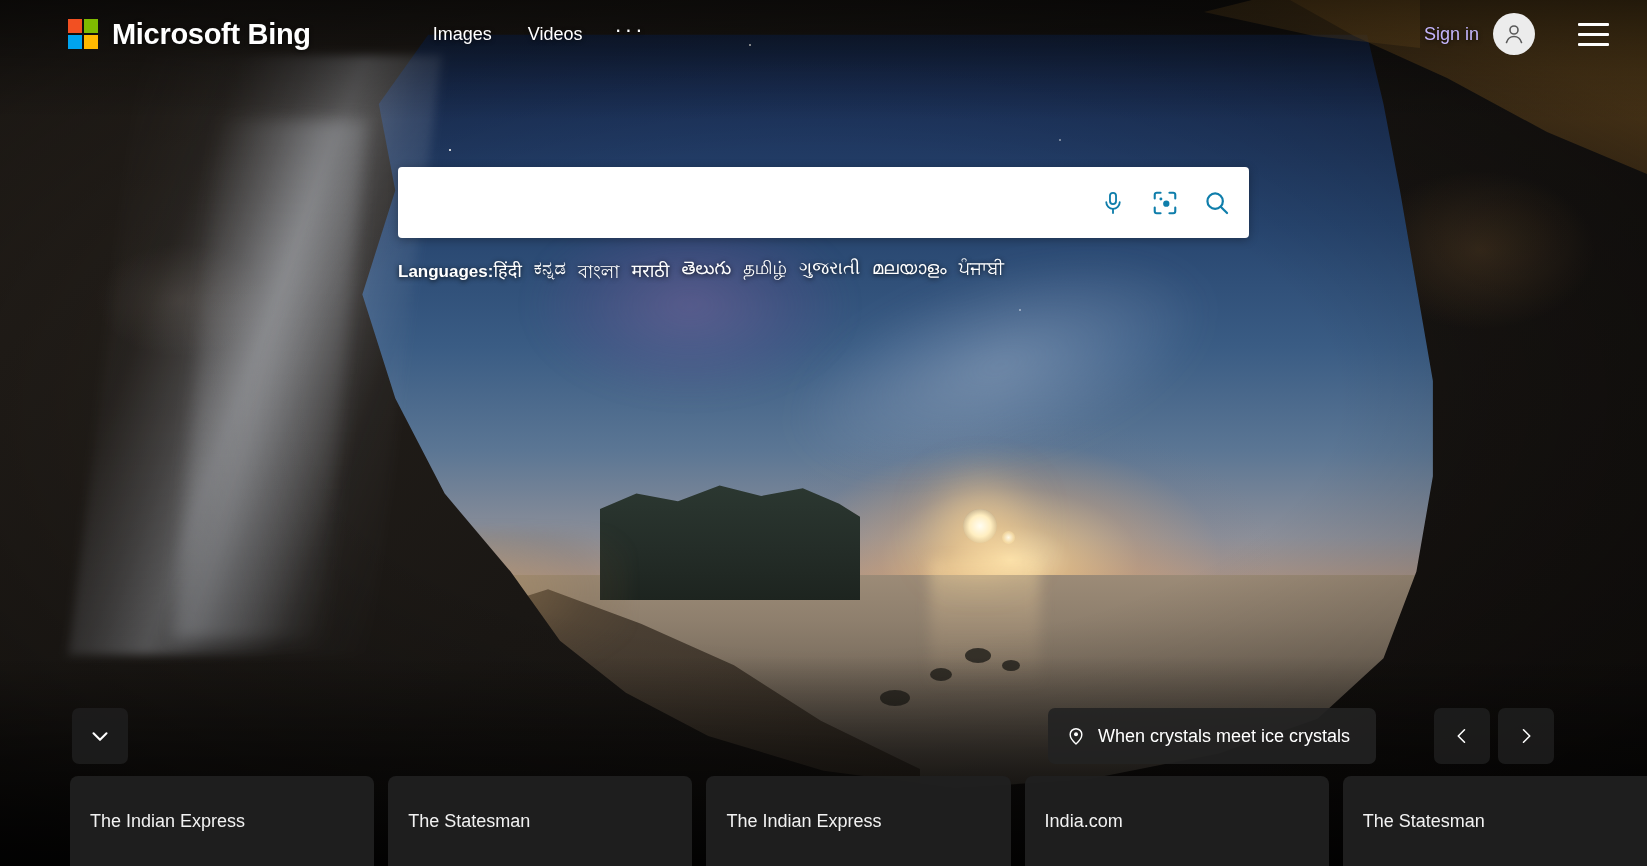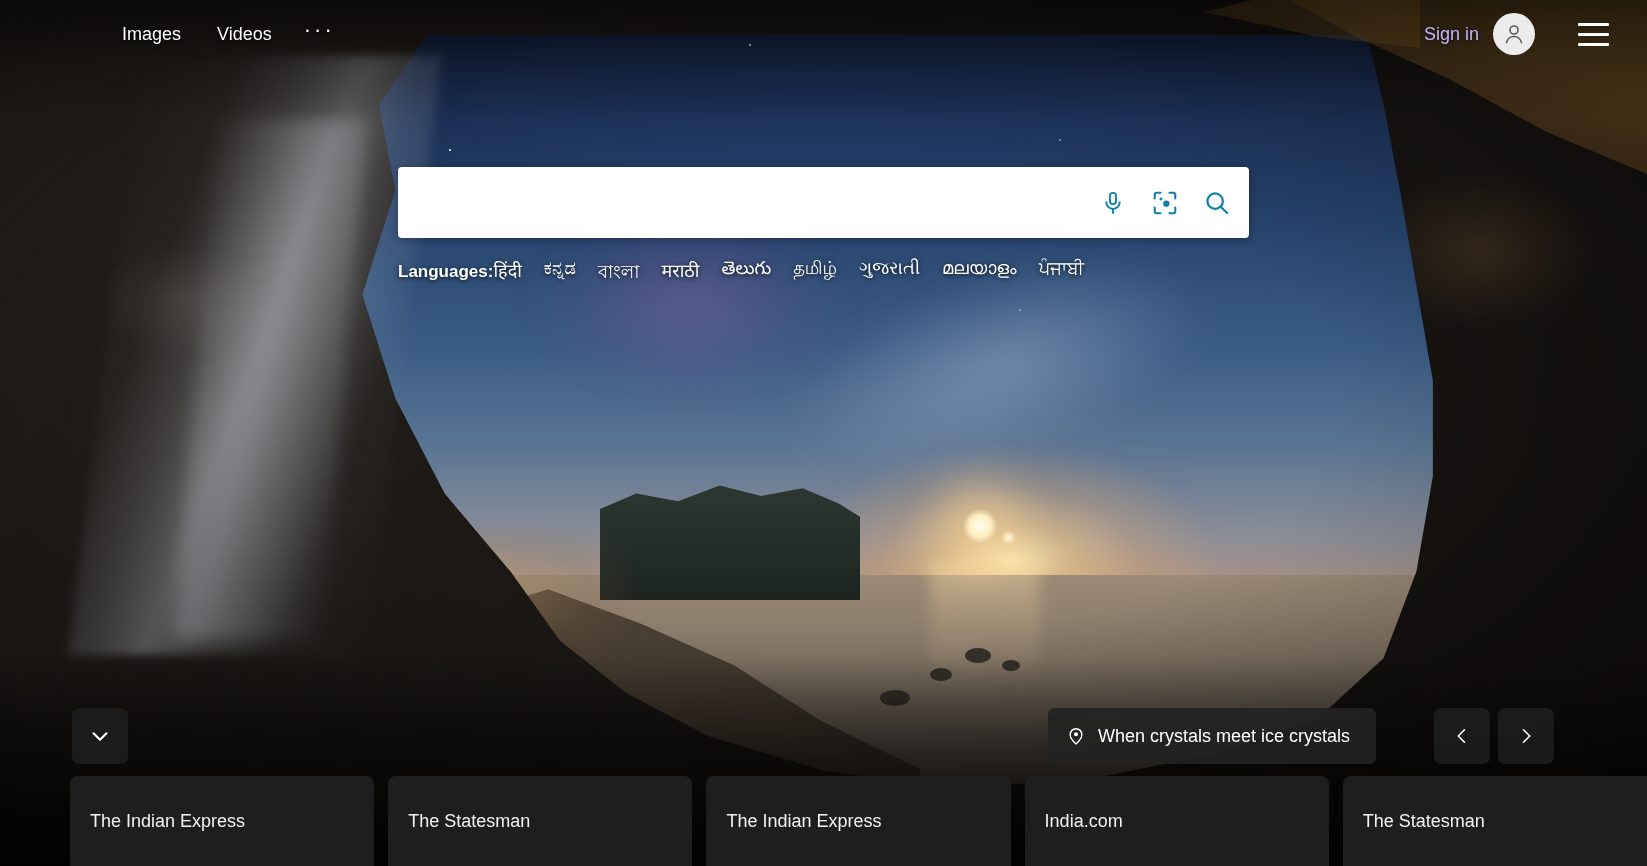--- a/index.html
+++ b/index.html
@@ -397,21 +397,21 @@
   .languages {
     margin-top: 20px;
     display: flex;
     align-items: baseline;
     width: 851px;
     color: #fff;
     font-size: 17px;
     text-shadow: 0 1px 5px rgba(0,0,0,0.85);
   }
   .lang-label { font-weight: 700; white-space: nowrap; }
-  .lang-list { display: flex; gap: 22px; flex-wrap: nowrap; font-family: Liberation Serif, serif; }
+  .lang-list { display: flex; gap: 12px; flex-wrap: nowrap; font-family: Liberation Serif, serif; }
   .lang-item { cursor: pointer; white-space: nowrap; font-size: 18px; }
 
   
   .bottom-row {
     position: absolute;
     left: 0; top: 708px;
     width: 100%; height: 58px;
     z-index: 20;
   }
   .expand-btn {
@@ -513,20 +513,29 @@
     <div class="rock-warm2"></div>
     <div class="waterfall"></div>
     <div class="waterfall2"></div>
     <div class="vignette"></div>
     <div class="top-scrim"></div>
     <div class="bottom-scrim"></div>
   </div>
 
   <div class="header">
 
+    <div class="logo-wrap">
+      <span class="ms-grid">
+        <i class="ms-r"></i>
+          <i class="ms-g"></i>
+          <i class="ms-b"></i>
+          <i class="ms-y"></i>
+      </span>
+      <span class="logo-text">Microsoft Bing</span>
+    </div>
 
     <div class="nav">
       <div class="nav-link">Images</div>
       <div class="nav-link">Videos</div>
       <div class="nav-more">···</div>
     </div>
 
     <div class="header-right">
       <div class="signin">Sign in</div>
       <div class="avatar">

